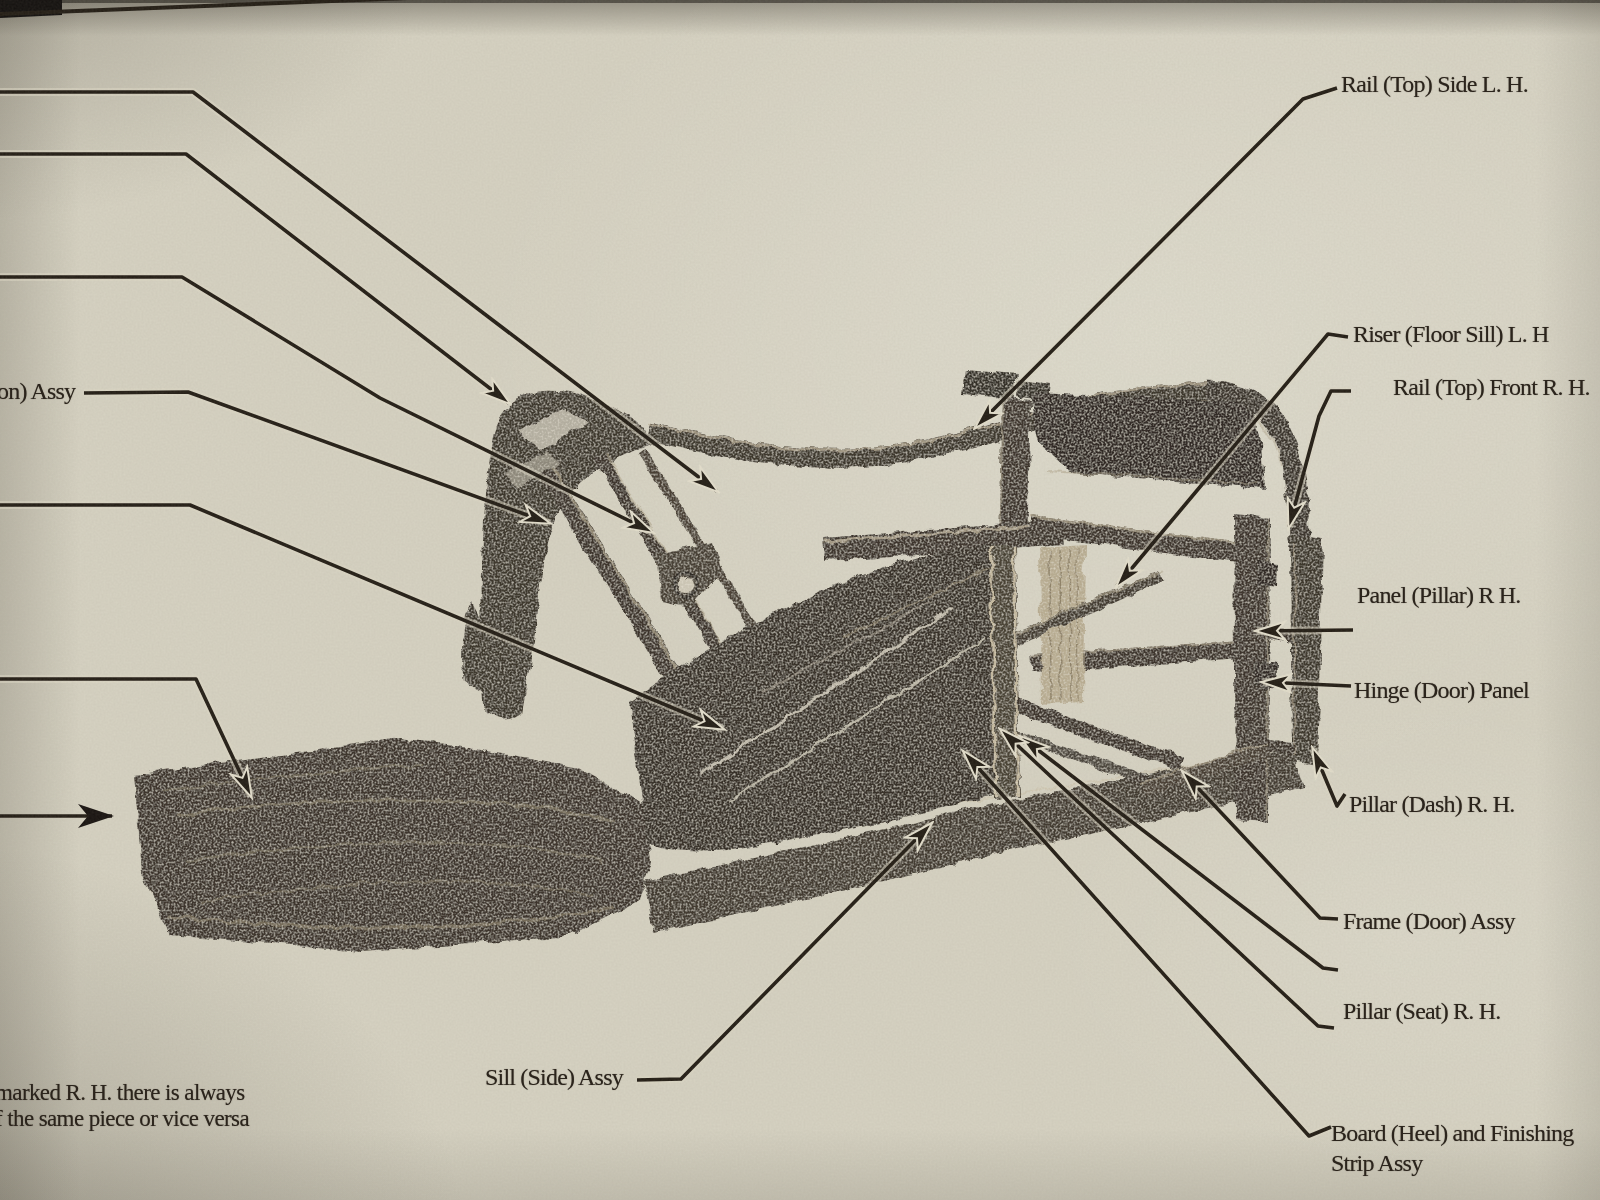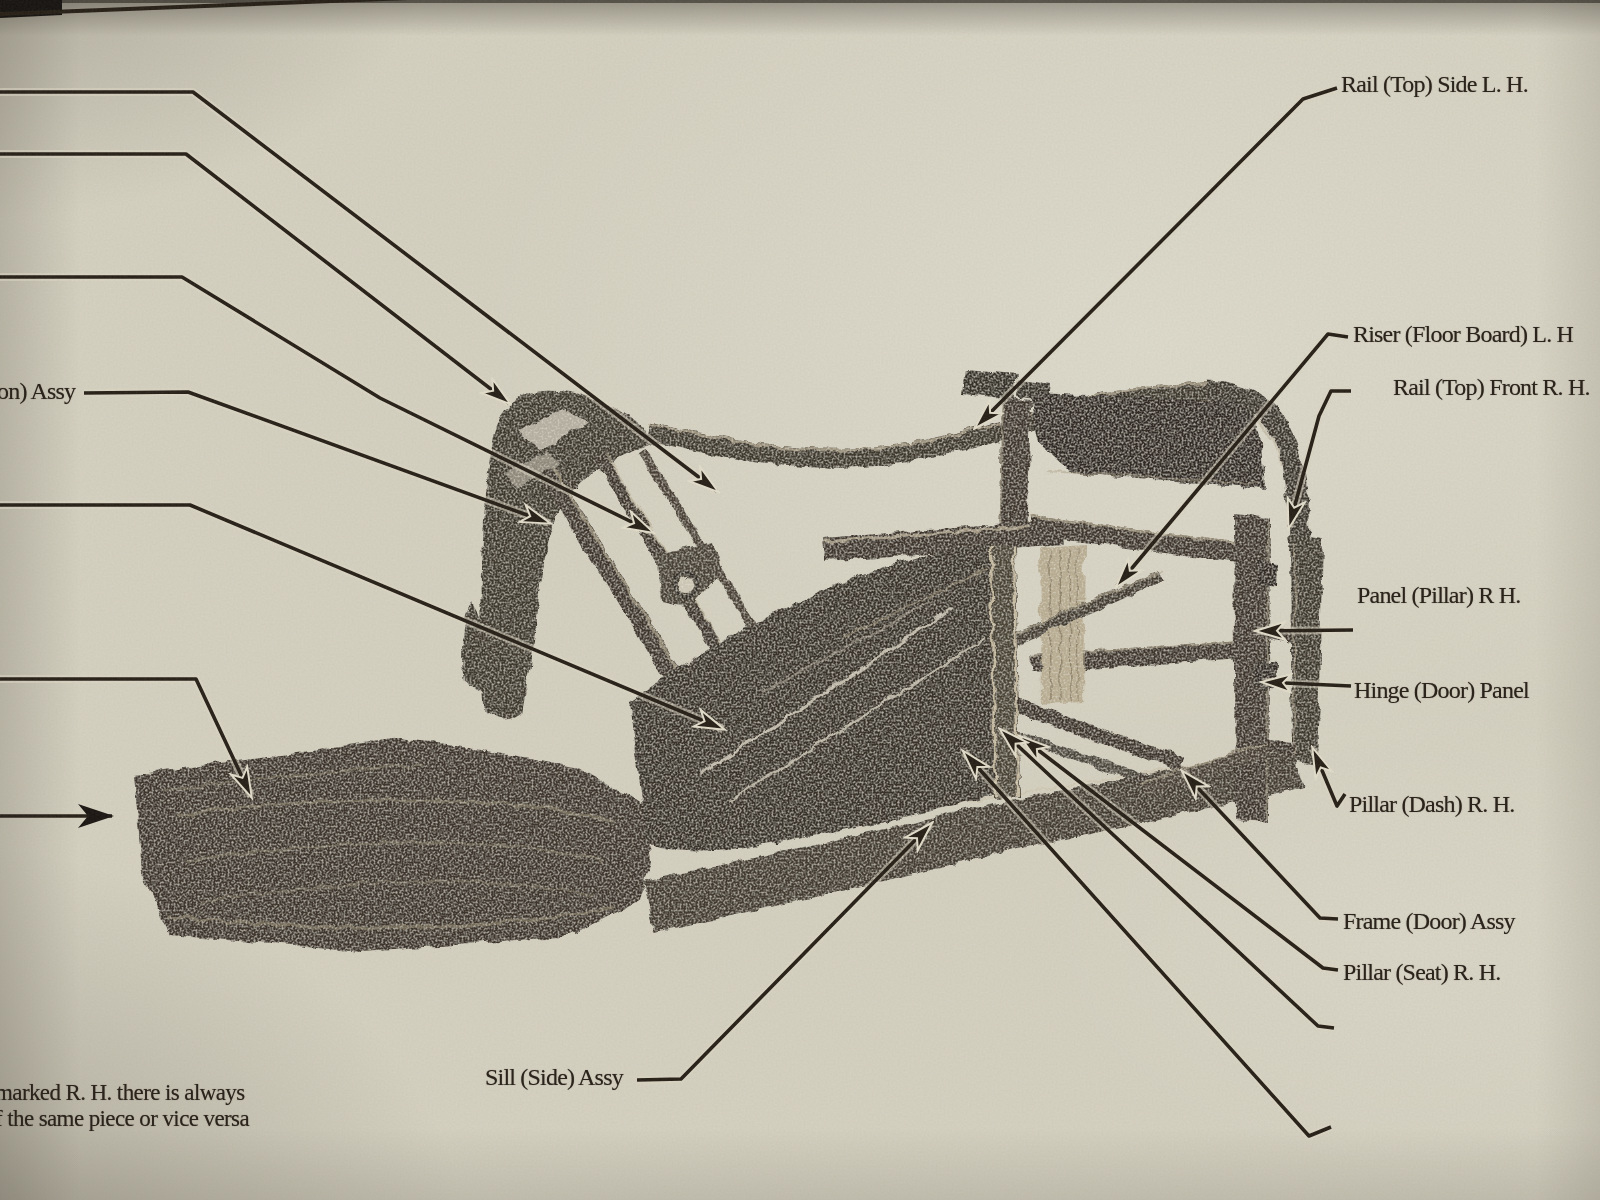--- a/index.html
+++ b/index.html
@@ -215,27 +215,31 @@
       </g>
       <g>
         <polyline class="ld" points="0,816 112,816" marker-end="url(#ahBig)"></polyline>
       </g>
     </g>
 
     <rect x="0" y="0" width="1600" height="1200" filter="url(#paperGrain)" opacity="0.5"></rect>
   </svg>
 
   <div class="lbl" style="left:1341px; top:69px;">Rail (Top) Side L. H.</div>
-  <div class="lbl" style="left:1353px; top:319px;">Riser (Floor Board) L. H</div>
+  <div class="lbl" style="left:1353px; top:319px;">Riser (Floor Sill) L. H</div>
   <div class="lbl" style="left:1393px; top:372px;">Rail (Top) Front R. H.</div>
   <div class="lbl" style="left:1357px; top:580px;">Panel (Pillar) R H.</div>
   <div class="lbl" style="left:1354px; top:675px;">Hinge (Door) Panel</div>
   <div class="lbl" style="left:1349px; top:789px;">Pillar (Dash) R. H.</div>
   <div class="lbl" style="left:1343px; top:906px;">Frame (Door) Assy</div>
-  <div class="lbl" style="left:1343px; top:957px;">Pillar (Seat) R. H.</div>
+  <div class="lbl" style="left:1343px; top:996px;">Pillar (Seat) R. H.</div>
+  <div class="lbl" style="left:1331px; top:1118px;">
+    <span class="ln">Board (Heel) and Finishing</span>
+    <span class="ln">Strip Assy</span>
+  </div>
   <div class="lbl" style="left:485px; top:1062px;">Sill (Side) Assy</div>
   <div class="lbl" style="left:-3px; top:376px;">on) Assy</div>
   <div class="lbl note" style="left:-5px; top:1080px;">
     <span class="ln">marked R. H. there is always</span>
     <span class="ln">f the same piece or vice versa</span>
   </div>
 
 </div>
 
 </body></html>

